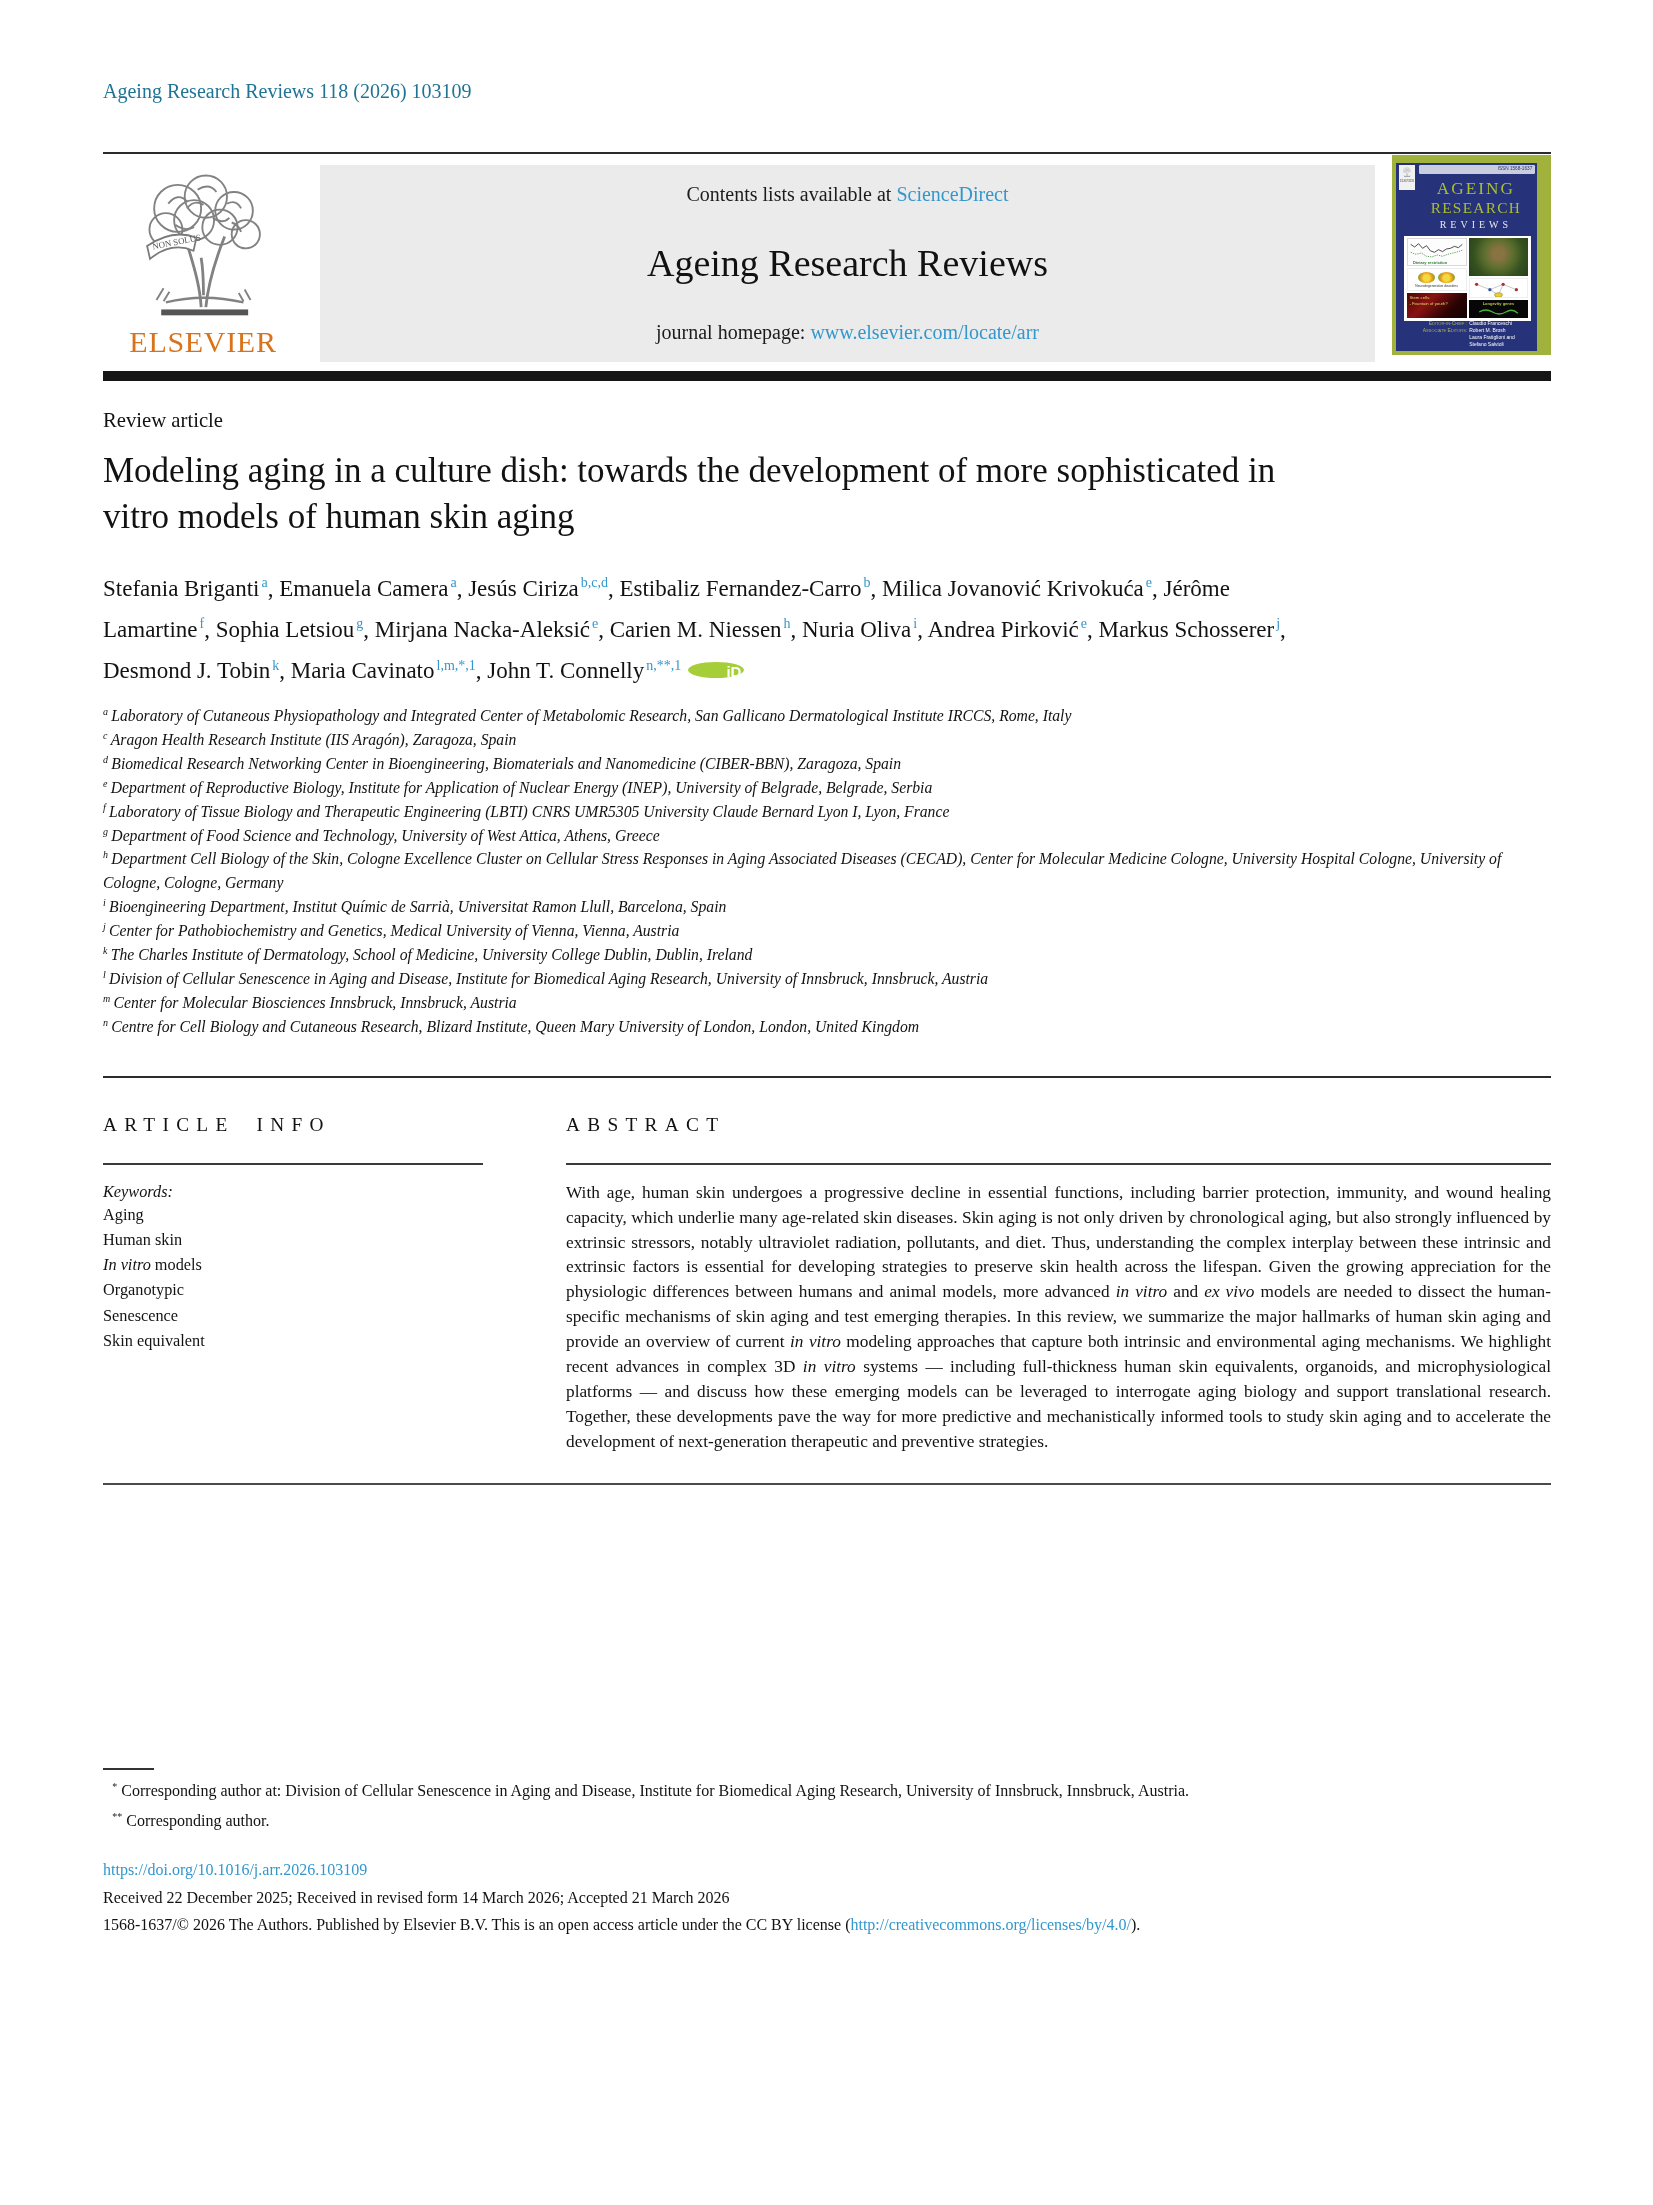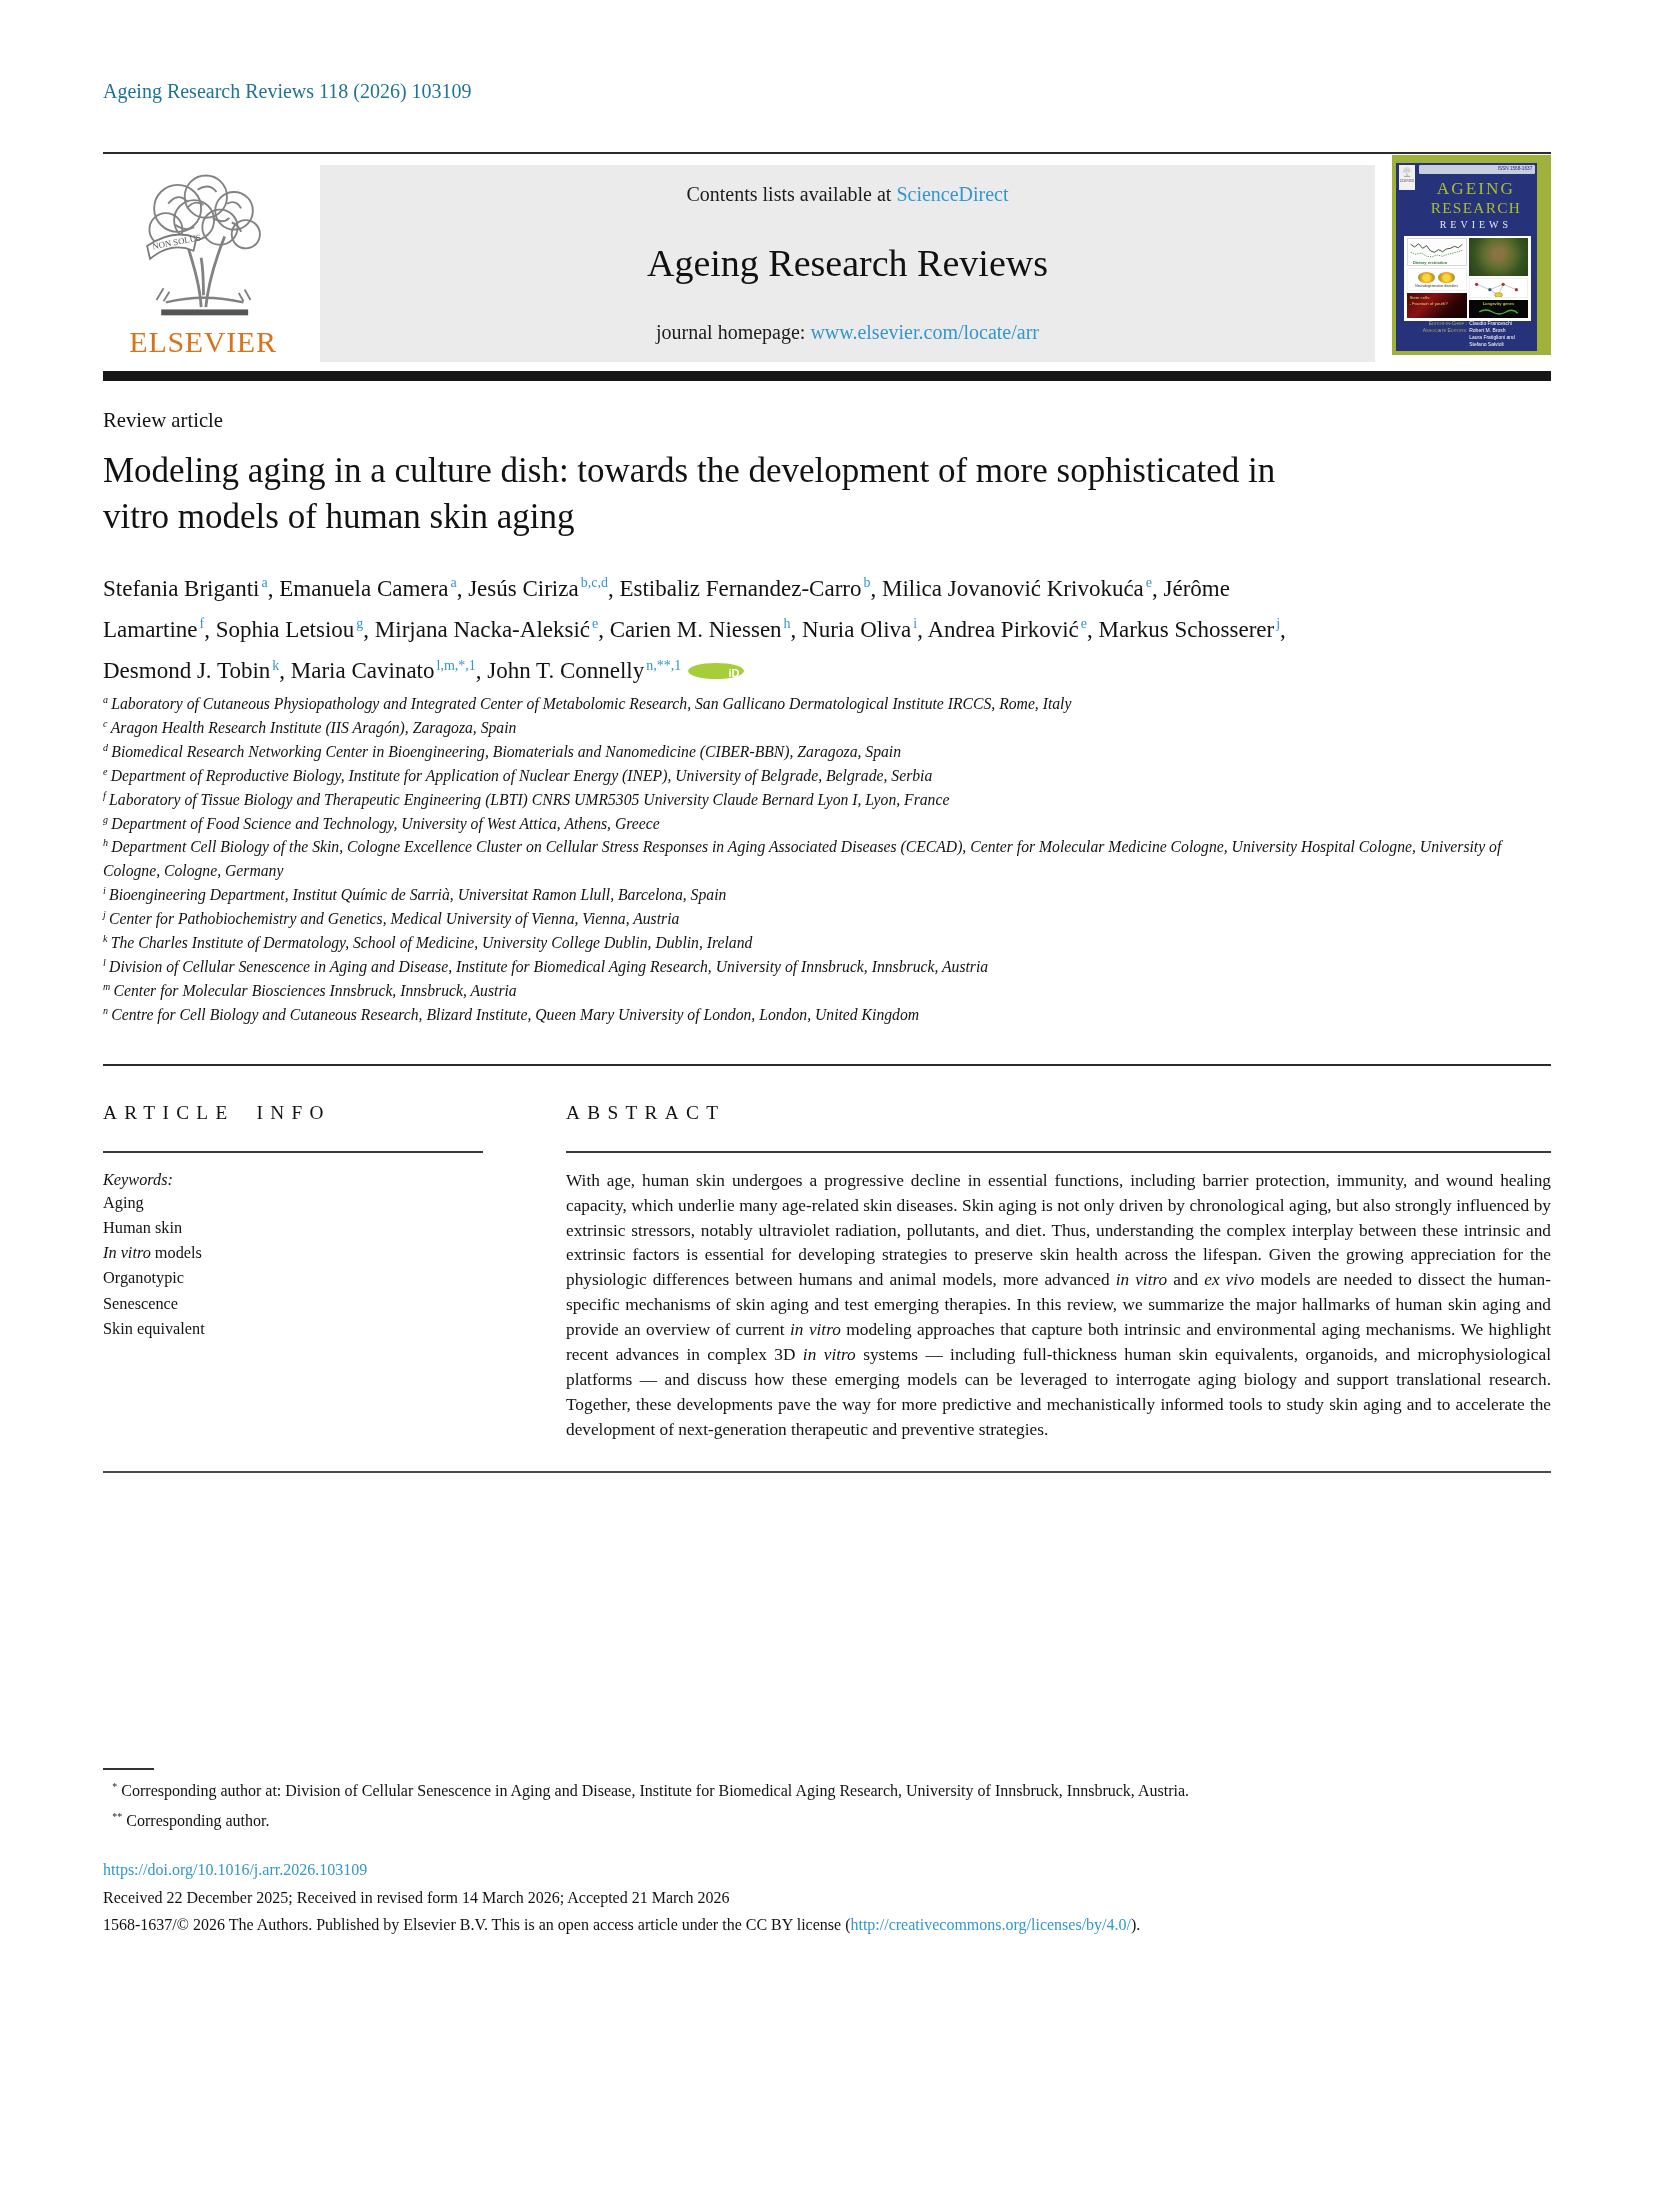--- a/index.html
+++ b/index.html
@@ -62,23 +62,23 @@
                  font-family:"Liberation Sans",sans-serif;display:grid;grid-template-columns:52% 48%;}
   .cover-editors .lab{color:#a7b06a;text-align:right;padding-right:2px;font-variant:small-caps;}
   .cover-editors .nam{color:#fff;text-align:left;}
 
   
   .article-type{margin-top:28px;font-size:20.7px;}
   .title{margin:16px 0 0 0;font-size:35px;font-weight:400;line-height:1.32;width:1200px;}
   .authors{margin-top:27px;font-size:23px;line-height:1.8;width:1214px;}
   .asup{color:#3397cd;font-size:14px;margin-left:2px;}
   .orcid{display:inline-block;width:20px;height:16px;border-radius:50%;background:#a6ce39;color:#fff;
-         font-size:11px;font-weight:bold;text-align:center;line-height:20px;margin-left:6.7px;
+         font-size:15px;font-weight:bold;text-align:center;line-height:20px;margin-left:6.7px;
          font-family:"Liberation Sans",sans-serif;vertical-align:1.3px;cursor:pointer;padding-left:36px;}
-  .affils{font-style:italic;font-size:15.7px;line-height:1.51;}
+  .affils{margin-top:12px;font-style:italic;font-size:15.7px;line-height:1.51;}
   .affils p{margin:0;}
   .fsup{font-size:10px;margin-right:3.3px;}
 
   
   .info-section{margin-top:37px;border-top:2px solid #2b2b2b;border-bottom:2.7px solid #4a4a4a;
                 display:grid;grid-template-columns:380px 1fr;column-gap:83px;
                 padding-top:36px;padding-bottom:28px;}
   .col-h{font-size:19.3px;letter-spacing:0.38em;word-spacing:0.5em;}
   .hrule{border:0;border-top:2px solid #3a3a3a;margin:27px 0 0 0;}
   .kw-label{font-style:italic;font-size:16.3px;margin-top:17px;}

